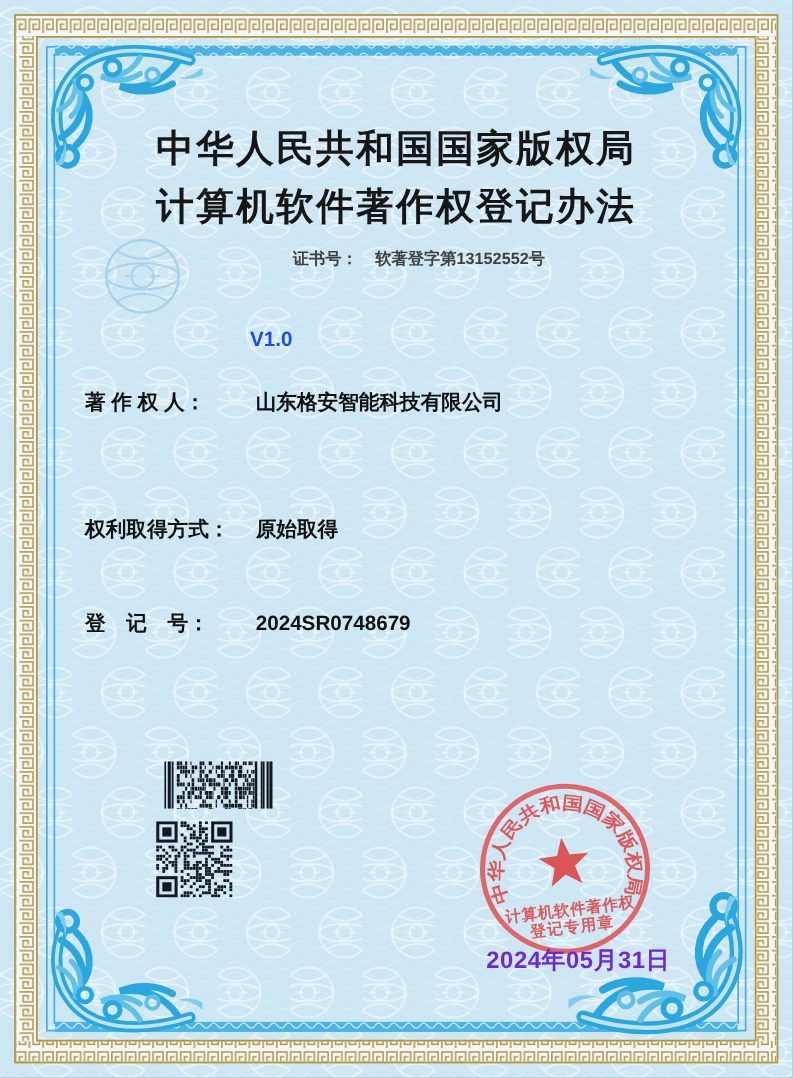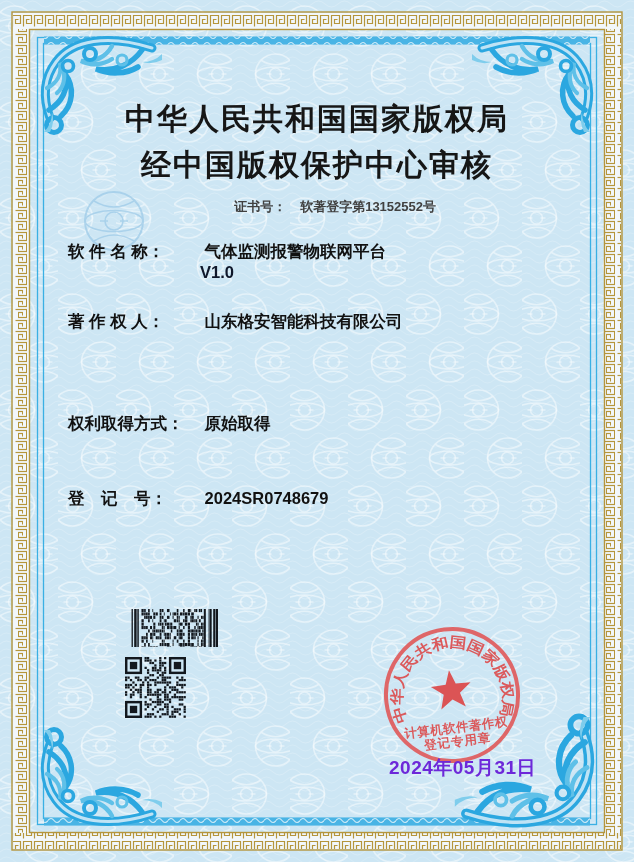--- a/index.html
+++ b/index.html
@@ -17,21 +17,21 @@
     font-size:30px; letter-spacing:2px; white-space:nowrap;
   }
   .certno {
     top:198px; right:70px; font-size:13px; font-weight:bold; color:#404040;
     white-space:nowrap;
   }
   .certno .gap { display:inline-block; width:14px; }
   .field { left:68px; font-size:16.5px; font-weight:bold; color:#111; white-space:nowrap; }
   .field .label { display:inline-block; width:132px; }
   .field .value { display:inline-block; }
-  .version-line { left:200px; font-size:16.5px; font-weight:bold; color:#0f172a; }
+  .version-line { left:200px; font-size:16.5px; font-weight:bold; color:#1d4ed8; }
   .statement {
     left:68px; width:502px; font-size:16.5px; font-weight:bold; color:#111;
   }
   .statement .l1 { display:block; text-indent:33px; white-space:nowrap; }
   .statement .l2 { display:block; margin-top:17px; white-space:nowrap; }
   .date {
     left:389px; top:755px; font-size:19px; font-weight:bold; color:#6d28d9;
     letter-spacing:0.5px; white-space:nowrap;
   }
   .seal-svg { left:379px; top:622px; }
@@ -129,30 +129,26 @@
 
     <use href="#corner" transform="translate(34,32)"></use>
     <use href="#corner" transform="translate(600,32) scale(-1,1)"></use>
     <use href="#corner" transform="translate(34,830) scale(1,-1)"></use>
     <use href="#corner" transform="translate(602,832) scale(-1.15,-1.15)"></use>
   </svg>
 
   <div class="content">
 
     <div class="abs title" style="top:99px;">中华人民共和国国家版权局</div>
-    <div class="abs title" style="top:145px;">经中国版权保护中心审核</div>
+    <div class="abs title" style="top:145px;">计算机软件著作权登记办法</div>
 
     <div class="abs certno">
       <span>证书号：</span><span class="gap"></span><span>软著登字第13152552号</span>
     </div>
 
-    <div class="abs field" style="top:241px;">
-      <span class="label">软 件 名 称：</span>
-      <span class="value">气体监测报警物联网平台</span>
-    </div>
     <div class="abs version-line" style="top:263px;">V1.0</div>
 
     <div class="abs field" style="top:311px;">
       <span class="label">著 作 权 人：</span>
       <span class="value">山东格安智能科技有限公司</span>
     </div>
 
     <div class="abs field" style="top:413px;">
       <span class="label">权利取得方式：</span>
       <span class="value">原始取得</span>

